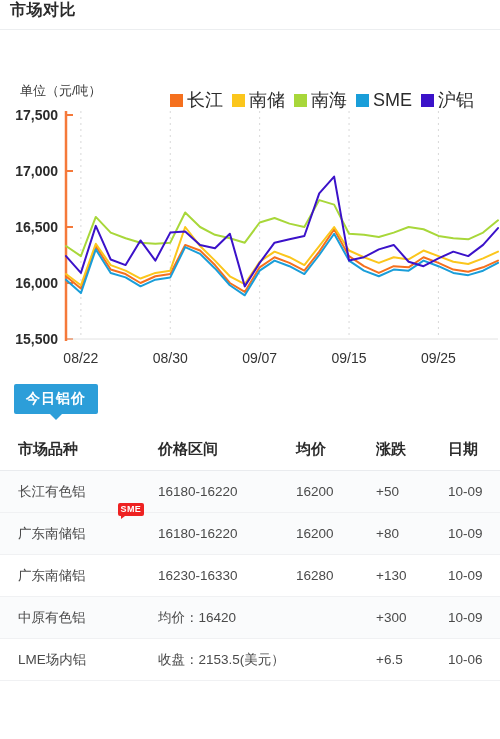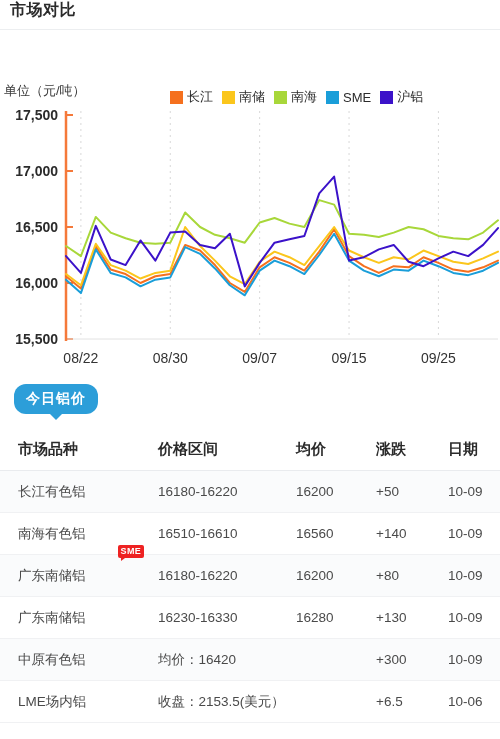--- a/index.html
+++ b/index.html
@@ -31,21 +31,21 @@
   }
 
   
   .chart-panel {
     position: relative;
     width: 500px;
     height: 348px;
   }
   .unit-label {
     position: absolute;
-    left: 4px;
+    left: 20px;
     top: 52px;
     font-size: 13px;
     color: #3a3a3a;
   }
   .legend {
     position: absolute;
     left: 170px;
     top: 58px;
     display: flex;
     align-items: center;
@@ -55,21 +55,21 @@
     display: flex;
     align-items: center;
     gap: 4px;
   }
   .legend-swatch {
     width: 13px;
     height: 13px;
     display: block;
   }
   .legend-text {
-    font-size: 13px;
+    font-size: 18px;
     color: #2b2b2b;
     white-space: nowrap;
   }
 
   .plot-wrap {
     position: absolute;
     left: 0;
     top: 77px;
     width: 500px;
     height: 260px;
@@ -85,21 +85,21 @@
   }
   .today-tab {
     position: absolute;
     left: 14px;
     top: 6px;
     background: #2c9ed9;
     color: #ffffff;
     font-size: 14px;
     font-weight: bold;
     padding: 6px 12px 6px 12px;
-    border-radius: 12px;
+    border-radius: 2px;
     letter-spacing: 1px;
   }
   .today-tab::after {
     content: "";
     position: absolute;
     left: 50%;
     bottom: -6px;
     margin-left: -6px;
     width: 0;
     height: 0;
@@ -268,27 +268,20 @@
     </tr>
   </thead>
   <tbody id="price-table-body">
       <tr class="striped">
         <td class="col-name cell-name"><span>长江有色铝</span></td>
         <td class="col-range cell-range">16180-16220</td>
         <td class="col-avg cell-avg">16200</td>
         <td class="col-chg cell-chg">+50</td>
         <td class="col-date cell-date">10-09</td>
       </tr>
-      <tr>
-        <td class="col-name cell-name"><span>南海有色铝</span></td>
-        <td class="col-range cell-range">16510-16610</td>
-        <td class="col-avg cell-avg">16560</td>
-        <td class="col-chg cell-chg">+140</td>
-        <td class="col-date cell-date">10-09</td>
-      </tr>
       <tr class="striped">
         <td class="col-name cell-name"><span>广东南储铝</span><span class="sme-badge">SME</span></td>
         <td class="col-range cell-range">16180-16220</td>
         <td class="col-avg cell-avg">16200</td>
         <td class="col-chg cell-chg">+80</td>
         <td class="col-date cell-date">10-09</td>
       </tr>
       <tr>
         <td class="col-name cell-name"><span>广东南储铝</span></td>
         <td class="col-range cell-range">16230-16330</td>

